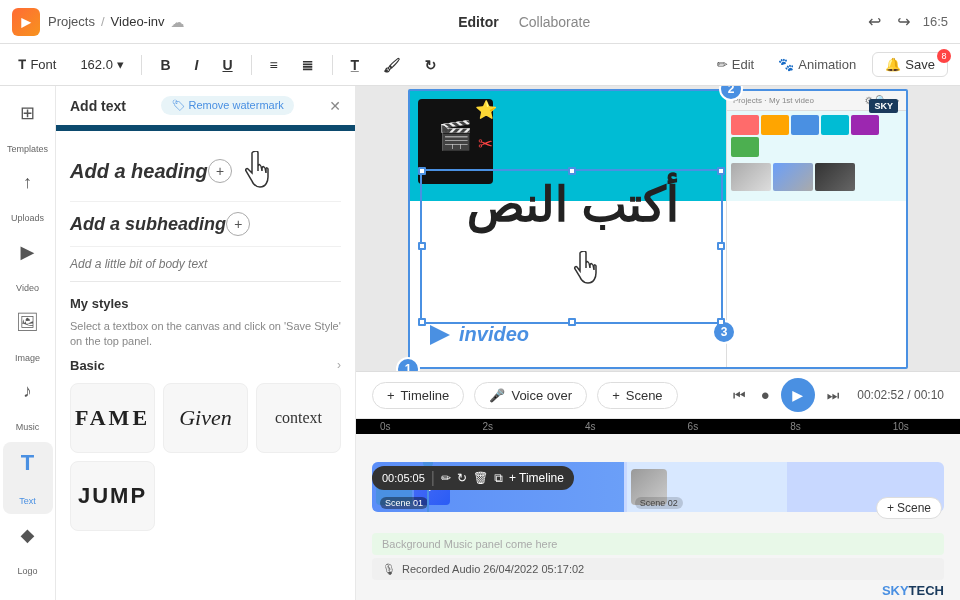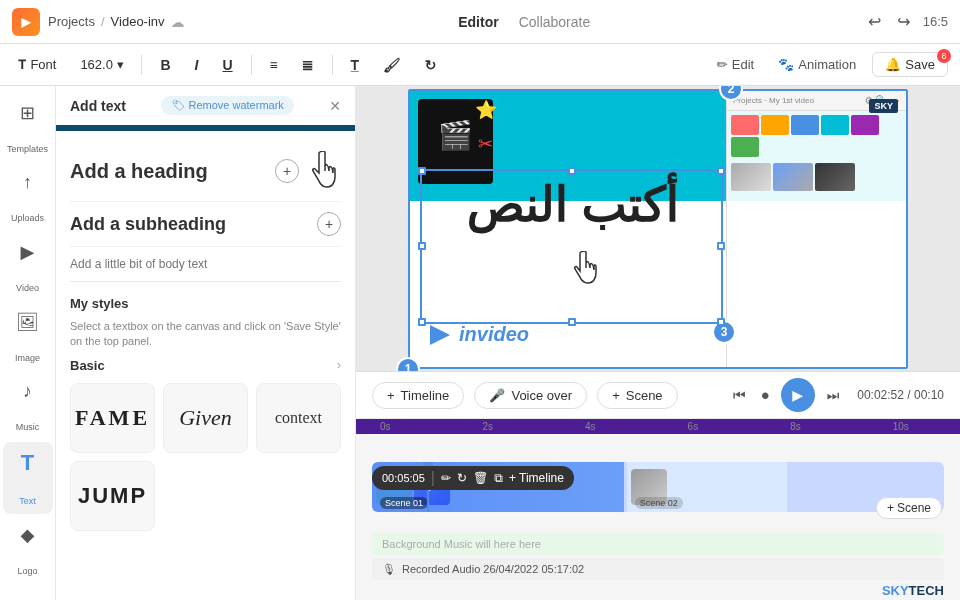--- a/index.html
+++ b/index.html
@@ -42,21 +42,21 @@
     .sidebar-item.active .sidebar-icon { color: #4a90e2; }
 
     
     .panel { width: 300px; background: #fff; border-right: 1px solid #e8e8e8; display: flex; flex-direction: column; overflow: hidden; flex-shrink: 0; }
     .panel-header { display: flex; align-items: center; justify-content: space-between; padding: 10px 14px; border-bottom: 6px solid #0c4a6e; }
     .panel-title { font-size: 14px; font-weight: 600; color: #333; }
     .remove-watermark-btn { background: #e8f4f8; border: none; border-radius: 12px; padding: 3px 10px; font-size: 11px; color: #4a90e2; cursor: pointer; }
     .panel-close { background: none; border: none; cursor: pointer; color: #888; font-size: 14px; }
     .panel-body { flex: 1; overflow-y: auto; padding: 10px 14px; }
 
-    .text-option { display: flex; align-items: center; justify-content: space-between; padding: 10px 0; border-bottom: 1px solid #f0f0f0; cursor: pointer; }
+    .text-option { display: flex; align-items: center; padding: 10px 0; border-bottom: 1px solid #f0f0f0; cursor: pointer; font-style: italic; }
     .text-option-label { font-size: 15px; color: #333; }
     .text-option-label.large { font-size: 20px; font-weight: 700; }
     .text-option-label.medium { font-size: 18px; font-weight: 600; }
     .text-option-label.small { font-size: 12px; color: #777; }
     .add-circle { width: 24px; height: 24px; border-radius: 50%; border: 1.5px solid #aaa; display: flex; align-items: center; justify-content: center; color: #555; font-size: 14px; cursor: pointer; }
 
     .section-title { font-size: 13px; font-weight: 600; color: #333; margin: 14px 0 8px; }
     .section-subtitle { font-size: 11px; color: #888; margin-bottom: 8px; line-height: 1.4; }
 
     .basic-header { display: flex; align-items: center; justify-content: space-between; margin-bottom: 10px; }
@@ -365,21 +365,21 @@
           <button class="play-btn">▶</button>
           <button class="ctrl-btn">⏭</button>
           <span class="time-display">
             <span>00:02:52</span>
             <span> / </span>
             <span>00:10</span>
           </span>
         </div>
       </div>
 
-      <div style="display:flex;padding:2px 16px;background:#4c1d95;font-size:10px;color:#888;gap:0;">
+      <div style="display:flex;padding:2px 16px;background:#000000;font-size:10px;color:#888;gap:0;">
         <span style="flex:0 0 8px;"></span>
         <span style="flex:1;text-align:left;">0s</span>
         <span style="flex:1;"></span>
         <span style="flex:1;">2s</span>
         <span style="flex:1;"></span>
         <span style="flex:1;">4s</span>
         <span style="flex:1;"></span>
         <span style="flex:1;">6s</span>
         <span style="flex:1;"></span>
         <span style="flex:1;">8s</span>
@@ -425,21 +425,21 @@
           </div>
         </div>
 
         <div style="position:absolute;right:18px;top:35px;background:#fff;border:1px solid #ddd;border-radius:14px;padding:3px 10px;font-size:12px;color:#333;cursor:pointer;display:flex;align-items:center;gap:3px;">
           <span>+</span>
           <span>Scene</span>
         </div>
       </div>
 
       <div class="music-track">
-        <span style="color:#aaa;font-size:11px;">Background Music will here here</span>
+        <span style="color:#aaa;font-size:11px;">Background Music panel come here</span>
       </div>
 
       <div class="audio-track">
         <span>🎙</span>
         <span style="font-size:11px;color:#555;">Recorded Audio 26/04/2022 05:17:02</span>
       </div>
 
       <div style="position:relative;height:18px;">
         <div style="position:absolute;bottom:2px;right:16px;font-size:13px;font-weight:bold;color:#1a3a5c;">
           <span style="color:#4a90e2;">SKY</span><span>TECH</span>

